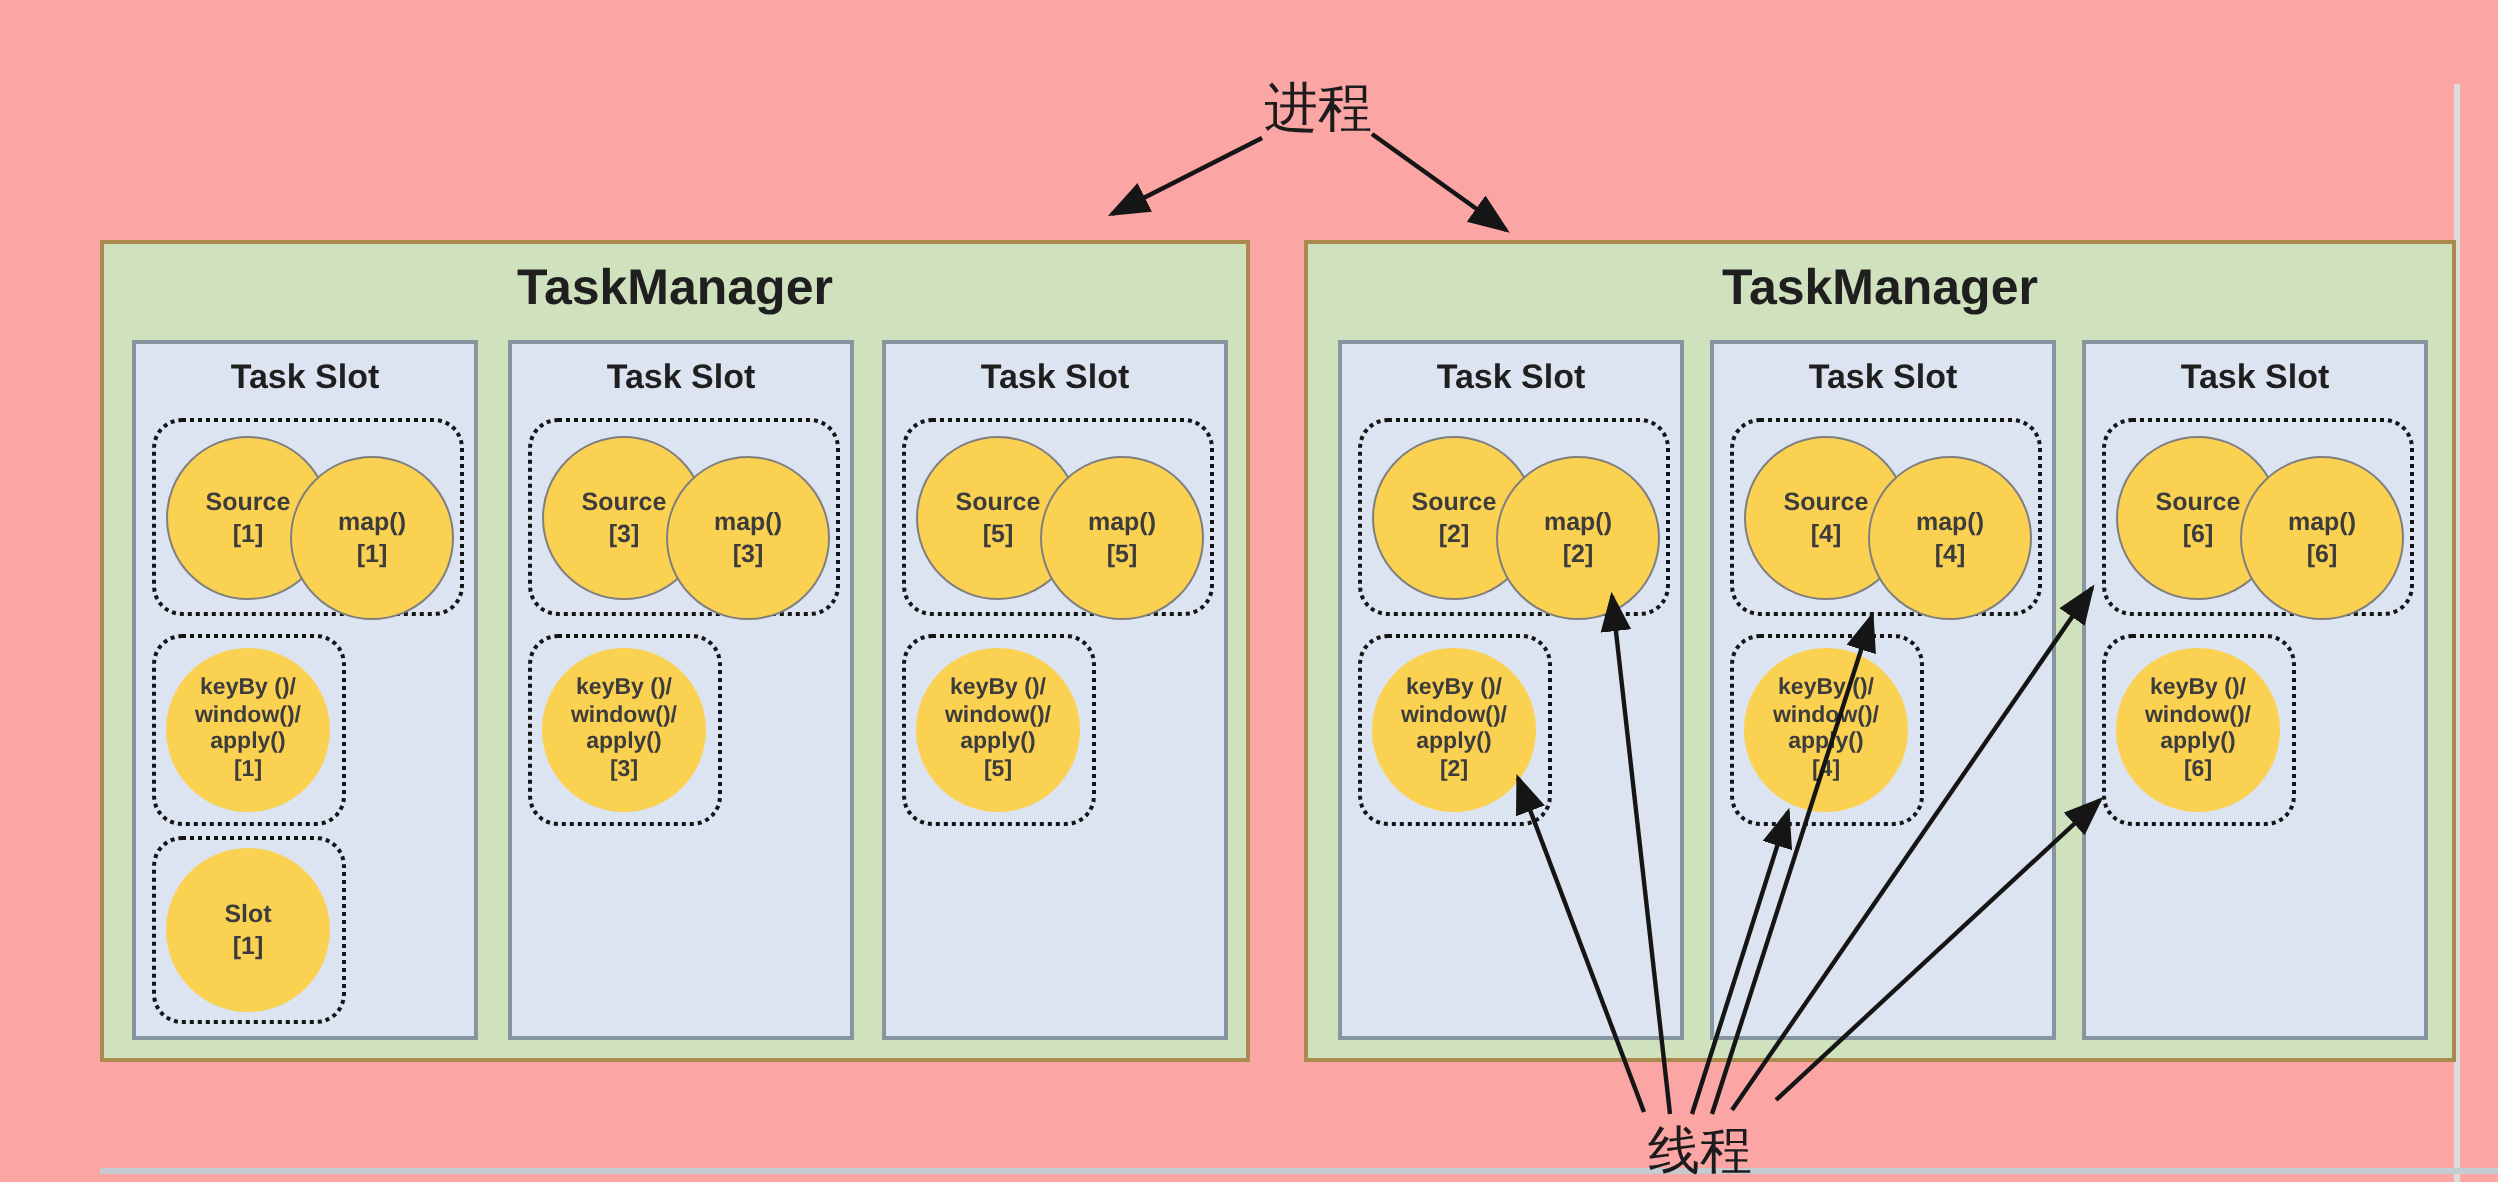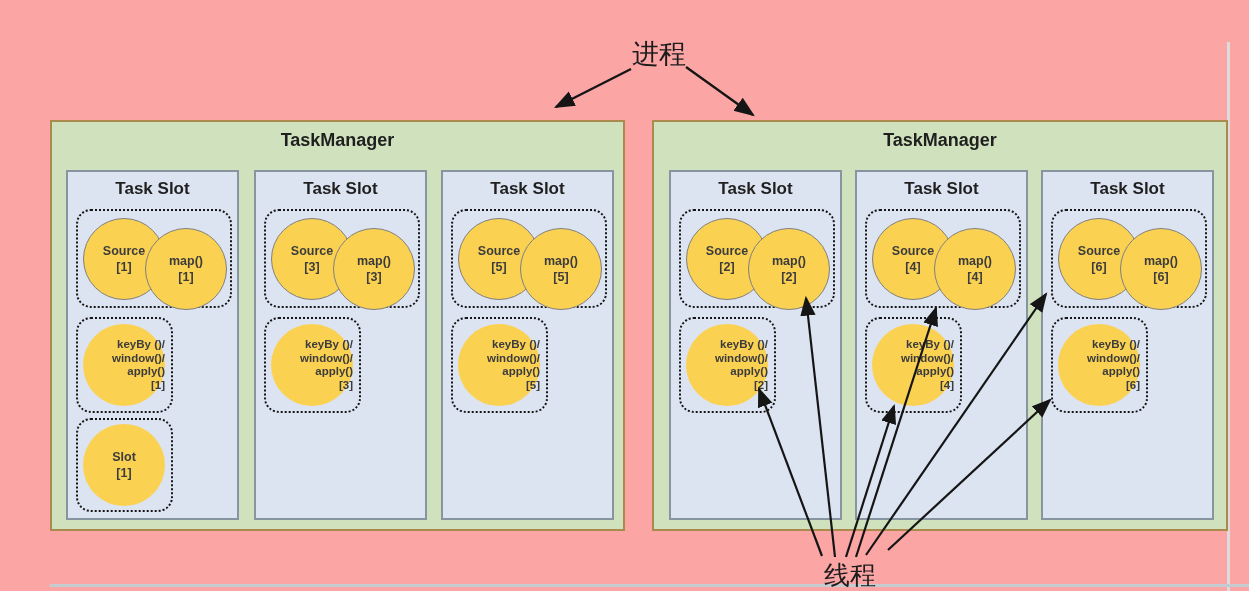--- a/index.html
+++ b/index.html
@@ -15,21 +15,21 @@
                    font-size:27px; color:#1c1c1c; z-index:6; }
   .thread-label  { position:absolute; left:824px; top:558px; width:80px; text-align:left;
                    font-size:26px; color:#1c1c1c; z-index:6; }
 
   
   .tm { position:absolute; top:120px; height:411px; background:#cfe2bd;
         border:2.5px solid #ab8a4e; z-index:1; }
   .tm1 { left:50px;  width:575px; }
   .tm2 { left:652px; width:576px; }
   .tm-title { position:absolute; top:8px; left:0; width:100%; text-align:center;
-              font-size:18px; font-weight:600; color:#1f1f1f; }
+              font-size:25px; font-weight:600; color:#1f1f1f; }
 
   
   .slot { position:absolute; top:48px; width:173px; height:350px;
           background:#dde4f1; border:2px solid #8795a1; }
   .tm1 .sA { left:14px; } .tm1 .sB { left:202px; } .tm1 .sC { left:389px; }
   .tm2 .sA { left:15px; } .tm2 .sB { left:201px; } .tm2 .sC { left:387px; }
   .slot-title { position:absolute; top:7px; left:0; width:100%; text-align:center;
                 font-size:17px; font-weight:700; color:#1f1f1f; }
 
   
@@ -38,21 +38,21 @@
   .opbox.kb   { left:8px; top:145px; width:97px;  height:96px; }
   .opbox.sink { left:8px; top:246px; width:97px;  height:94px; }
 
   
   .circle { position:absolute; width:82px; height:82px; border-radius:50%; background:#fbd152;
             display:flex; flex-direction:column; align-items:center; justify-content:center;
             text-align:center; font-weight:600; color:#3c3c3c; }
   .circle.bordered { border:1.6px solid #7f7f7f; }
   .c-src  { left:5px;  top:7px; z-index:1; }
   .c-map  { left:67px; top:17px; z-index:2; }
-  .c-kb   { left:5px;  top:5px;align-items:flex-end; }
+  .c-kb   { left:5px;  top:5px; }
   .c-sink { left:5px;  top:4px; }
   .l  { font-size:12.5px; line-height:16px; }
   .k  { font-size:11.5px; line-height:13.5px; }
 
   svg.overlay { position:absolute; left:0; top:0; z-index:5; pointer-events:none; }
 </style>
 </head>
 <body>
 
 <div class="stage">

